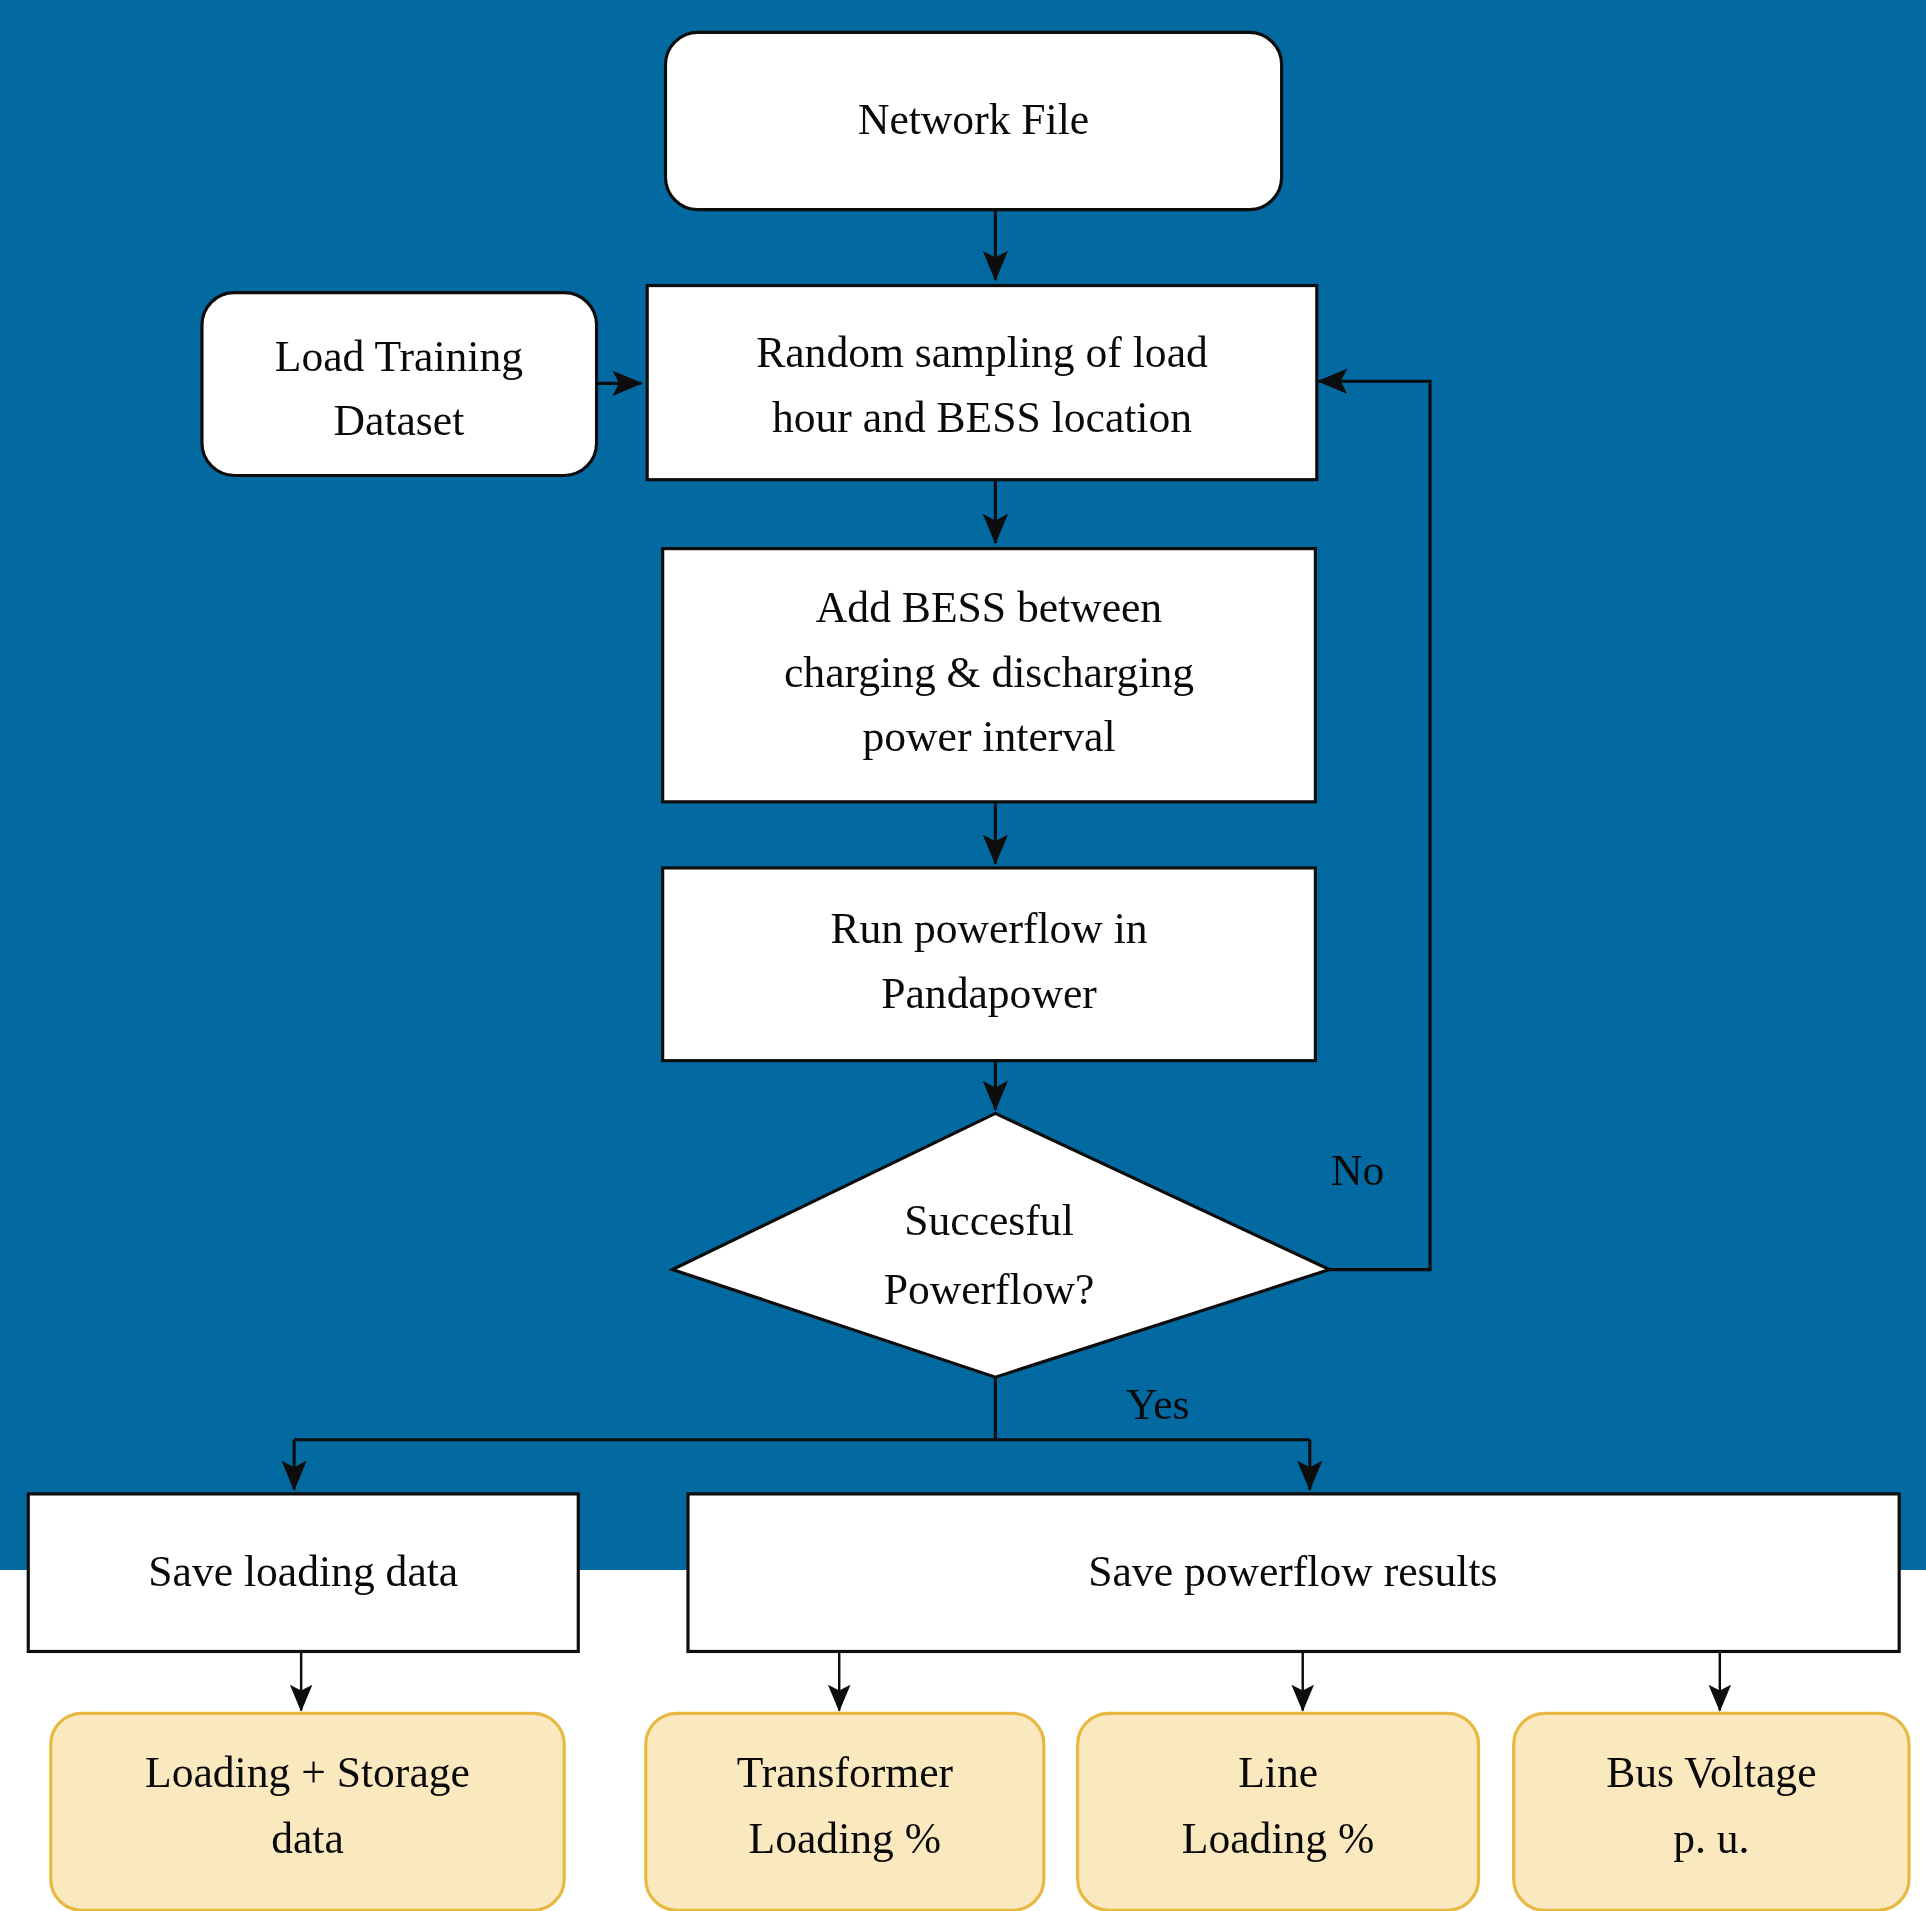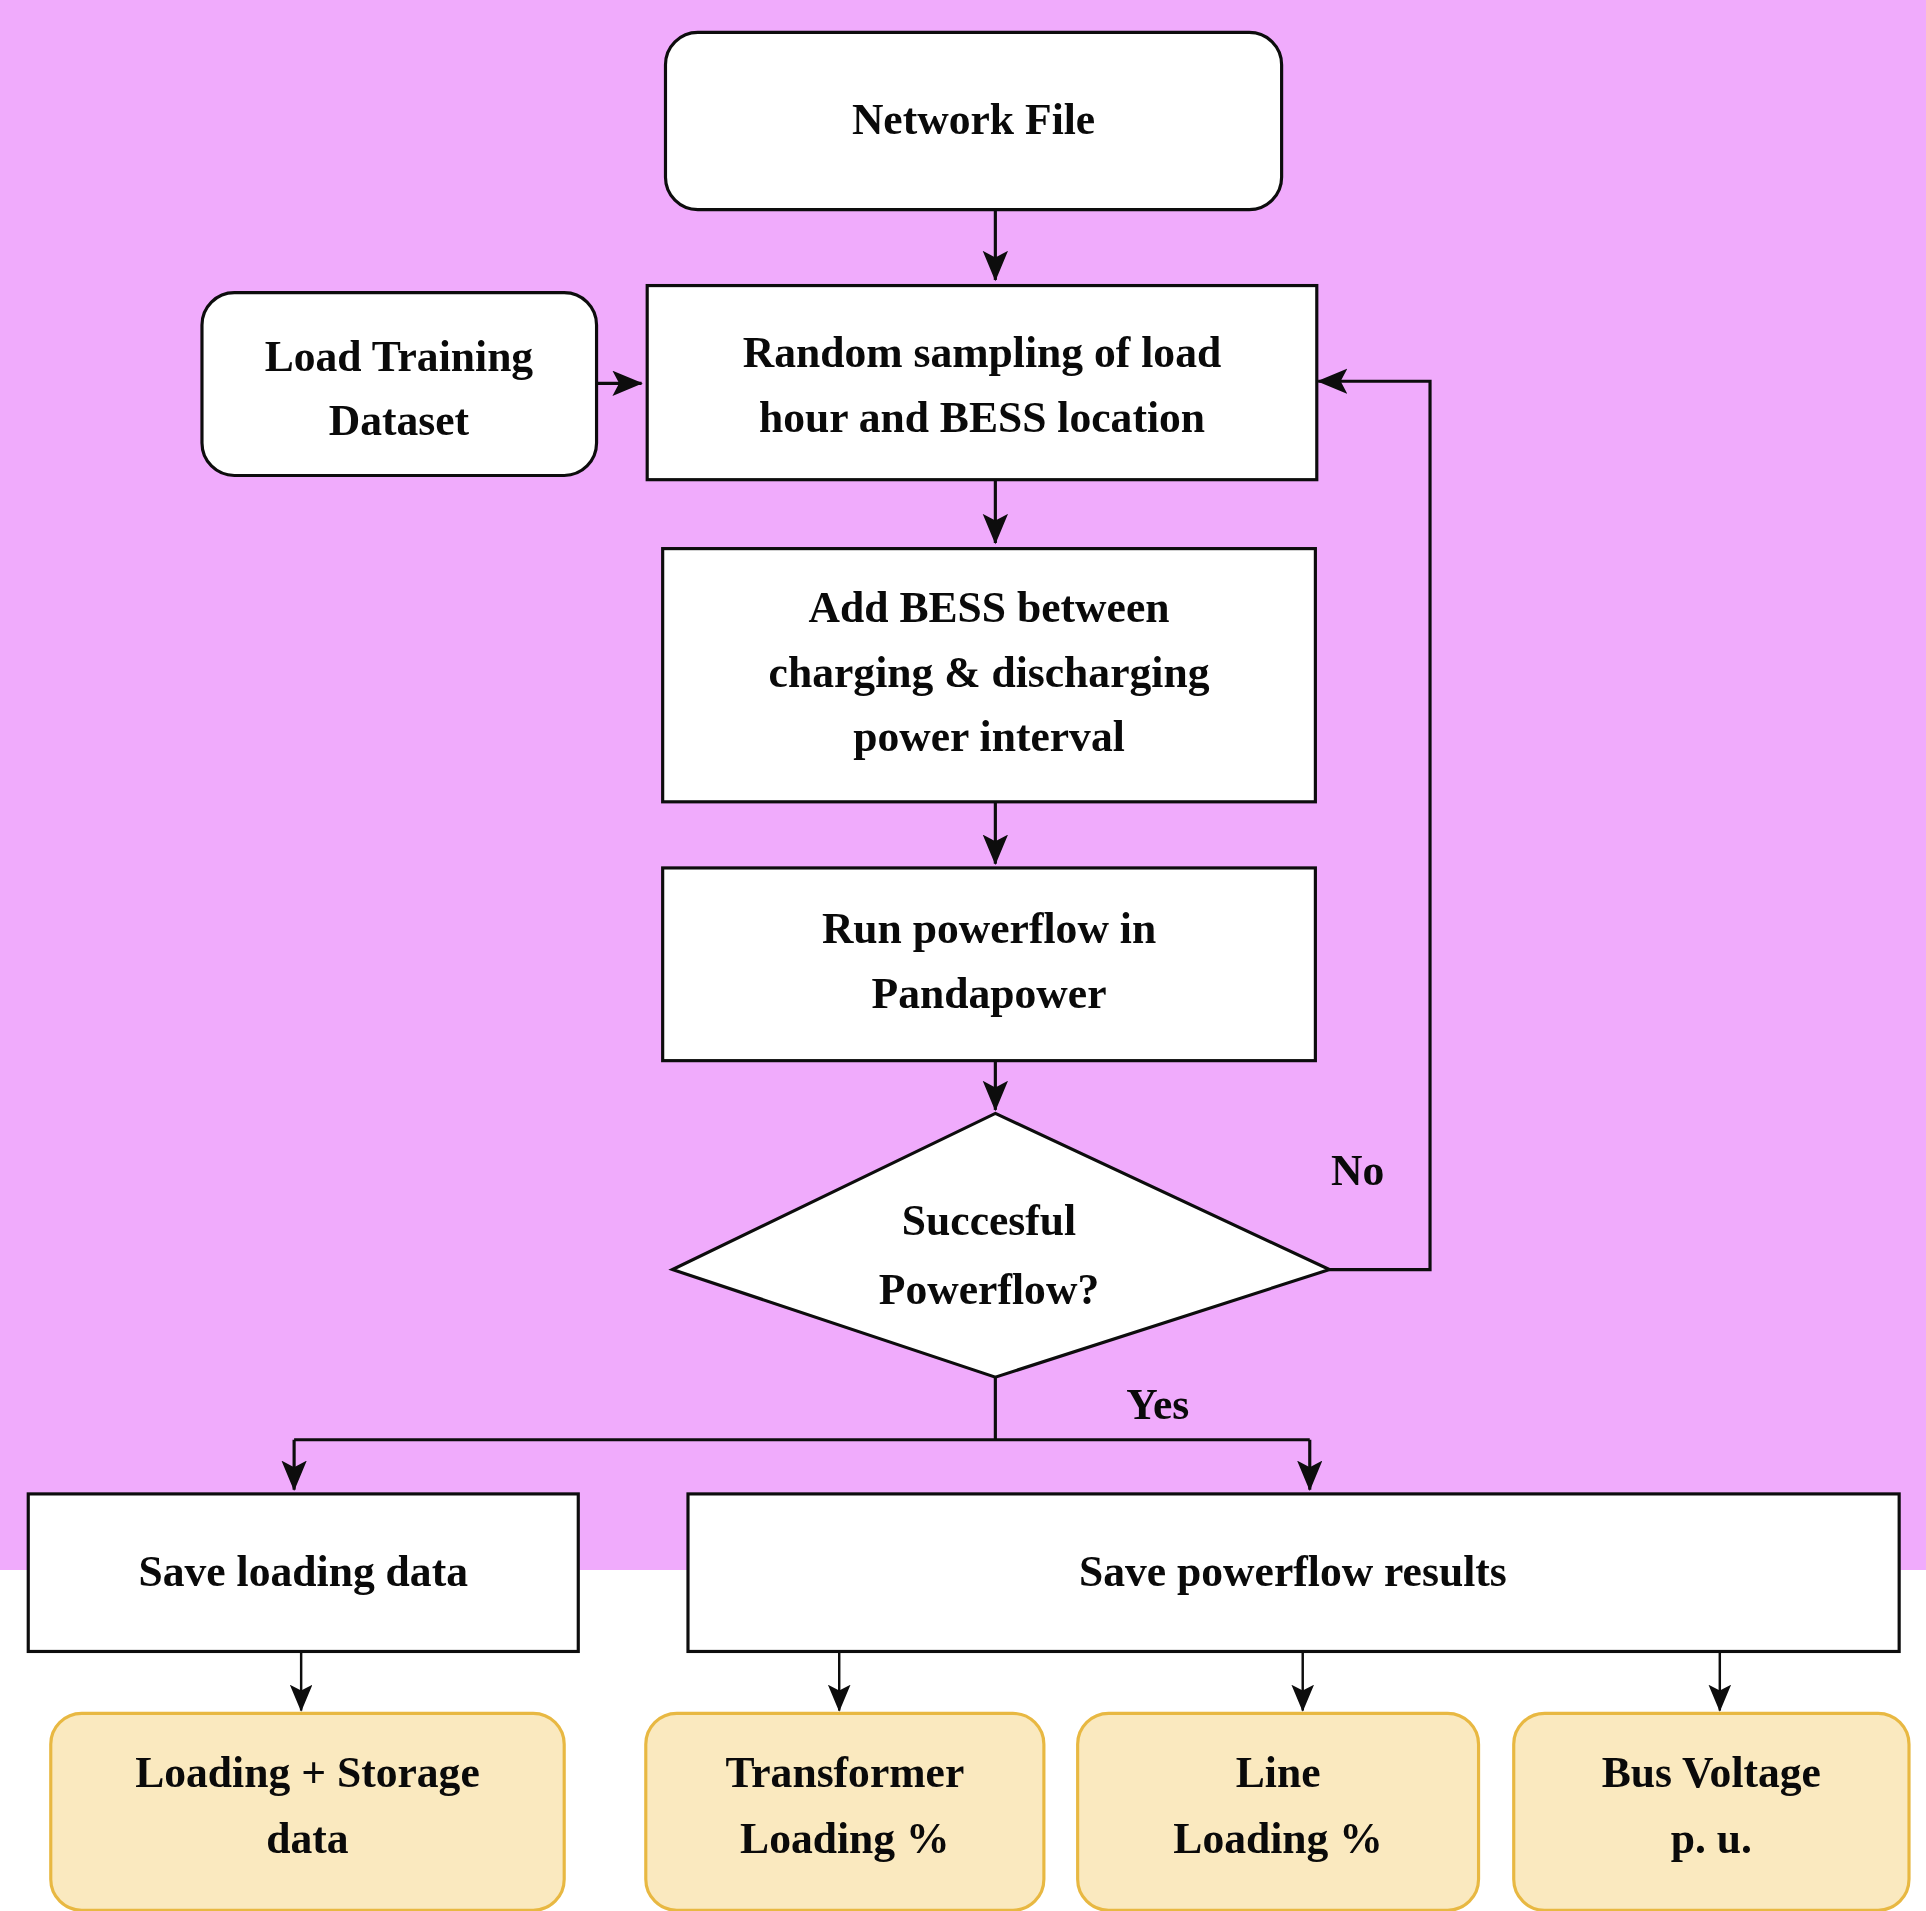--- a/index.html
+++ b/index.html
@@ -11,22 +11,21 @@
   body {
     width: 1926px;
     height: 1911px;
     overflow: hidden;
     font-family: "Liberation Serif", "DejaVu Serif", serif;
   }
   #flowchart-root {
     position: relative;
     width: 1926px;
     height: 1570px;
-    background: #f0abfc;
-    font-weight: bold;
+    background: #0369a1;
   }
   svg#flow-svg {
     position: absolute;
     top: 0;
     left: 0;
     width: 1926px;
     height: 1911px;
     display: block;
   }
   .node-text {

